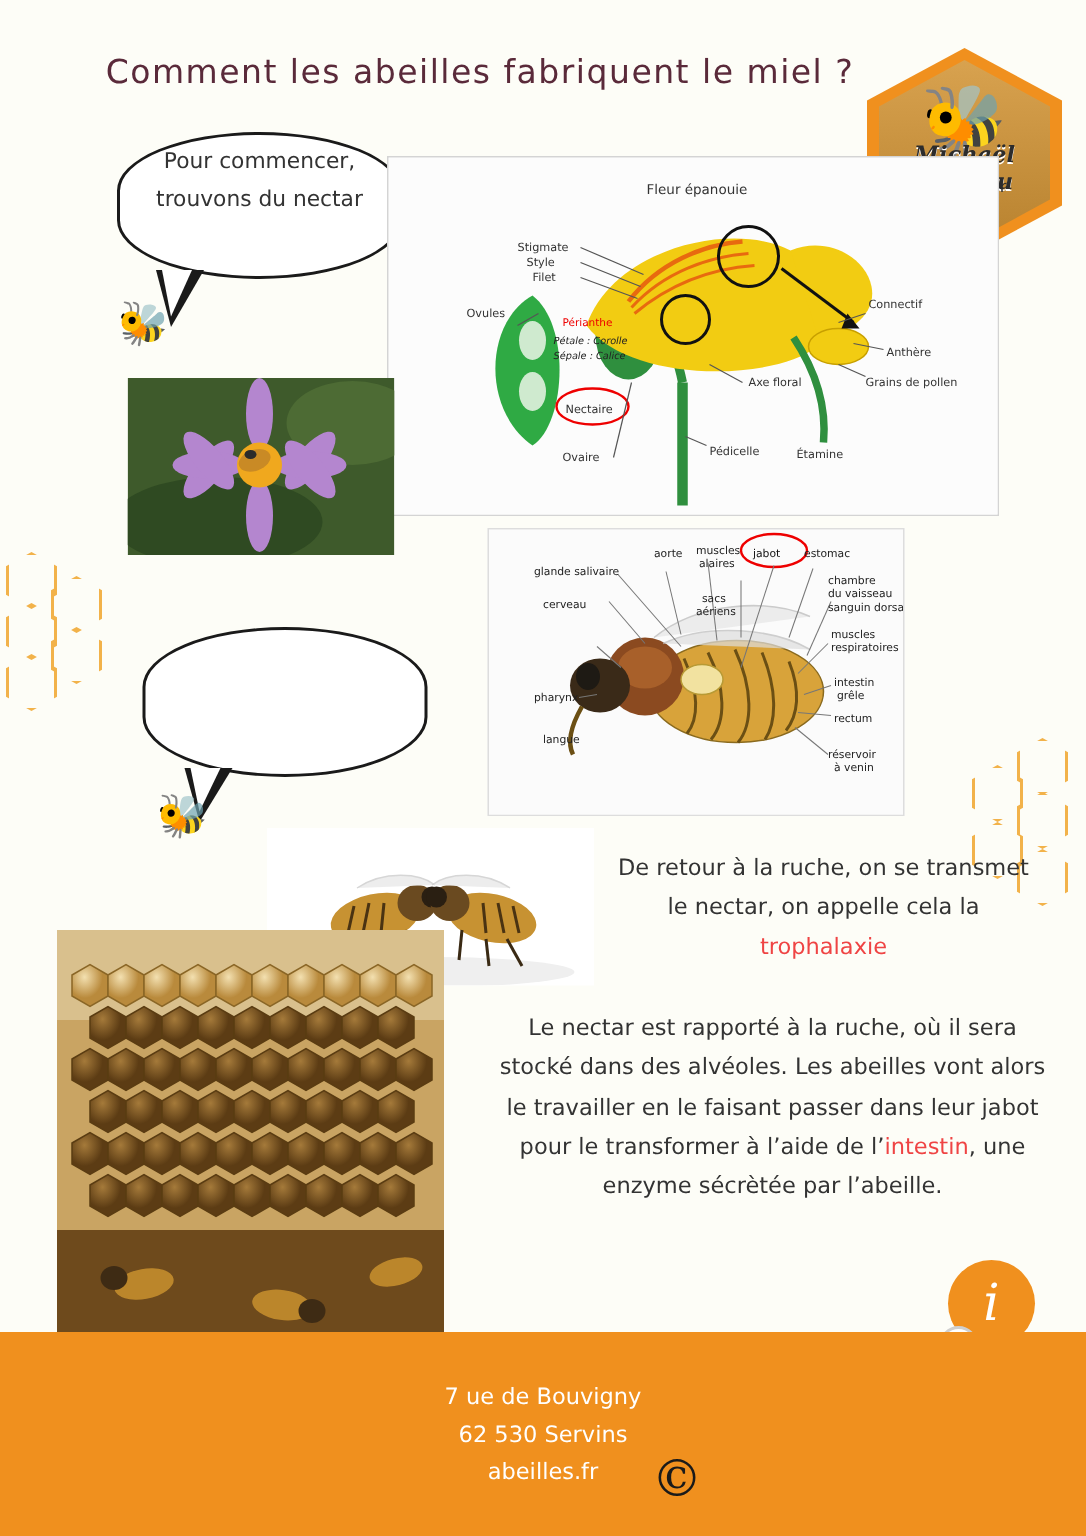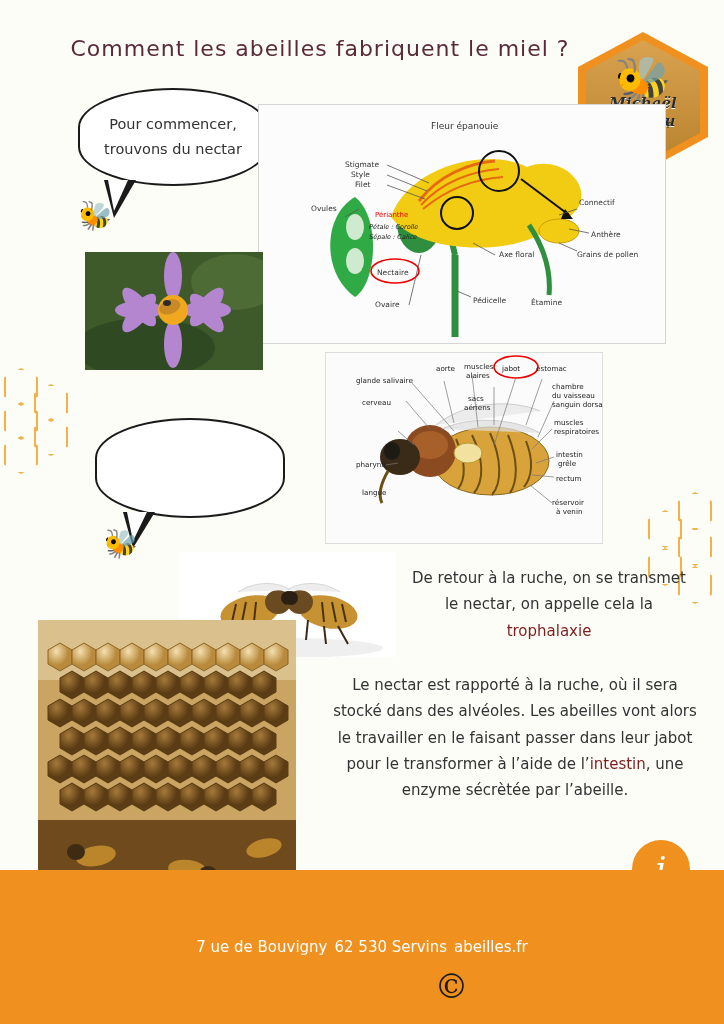--- a/index.html
+++ b/index.html
@@ -53,21 +53,21 @@
     position:absolute; left:0; right:0; top:86px; text-align:center;
     font-size:11px; color:#2c2c2c;
   }
 
   
   .bubble {
     position:absolute;
     background:#ffffff;
     border:2px solid #1a1a1a;
     border-radius:50%/40%;
-    display:flex; align-items:center; justify-content:center;
+    display:flex; align-items:flex-start; justify-content:center;
     text-align:center;
     color:#333;
     font-size:14.5px;
     line-height:1.7;
     padding:6px 10px;
   }
   .bubble .tail {
     position:absolute;
     width:0; height:0;
   }
@@ -146,43 +146,43 @@
   
   .text-block {
     position:absolute;
     text-align:center;
     color:#333;
     font-size:15px;
     line-height:1.75;
   }
   #textTropha { left:404px; top:565px; width:290px; }
   #textNectar { left:330px; top:672px; width:370px; }
-  .hl-red { color:#7f1d1d; }
+  .hl-red { color:#ef4444; }
 
   
   .info-badge { position:absolute; right:30px; bottom:122px; width:62px; height:62px; }
   .info-circle {
     position:absolute; left:0; top:0; width:58px; height:58px;
     background:#f0901e; border-radius:50%;
     color:#fff; font-family:"DejaVu Serif", serif; font-style:italic;
     font-size:34px; display:flex; align-items:center; justify-content:center;
   }
   .info-check {
     position:absolute; left:-6px; bottom:-8px; width:26px; height:26px;
     border:2px solid #cfcfcf; border-radius:50%;
     background:#fff; color:#f0901e; font-size:14px;
     display:flex; align-items:center; justify-content:center;
   }
 
   
   .footer {
-    position:absolute; left:0; right:0; bottom:0; height:154px;
+    position:absolute; left:0; right:0; bottom:0; height:136px;
     background:#f0901e;
     color:#fff;
-    display:flex; flex-direction:row; align-items:center; justify-content:center;
+    display:flex; flex-direction:column; align-items:center; justify-content:center;
     gap:7px;
     font-size:15px;
   }
   .copyright {
     position:absolute; left:60%; bottom:18px; font-size:34px; color:#1a1a1a;
     font-family:"DejaVu Serif", serif;
   }
 </style>
 </head>
 <body>

